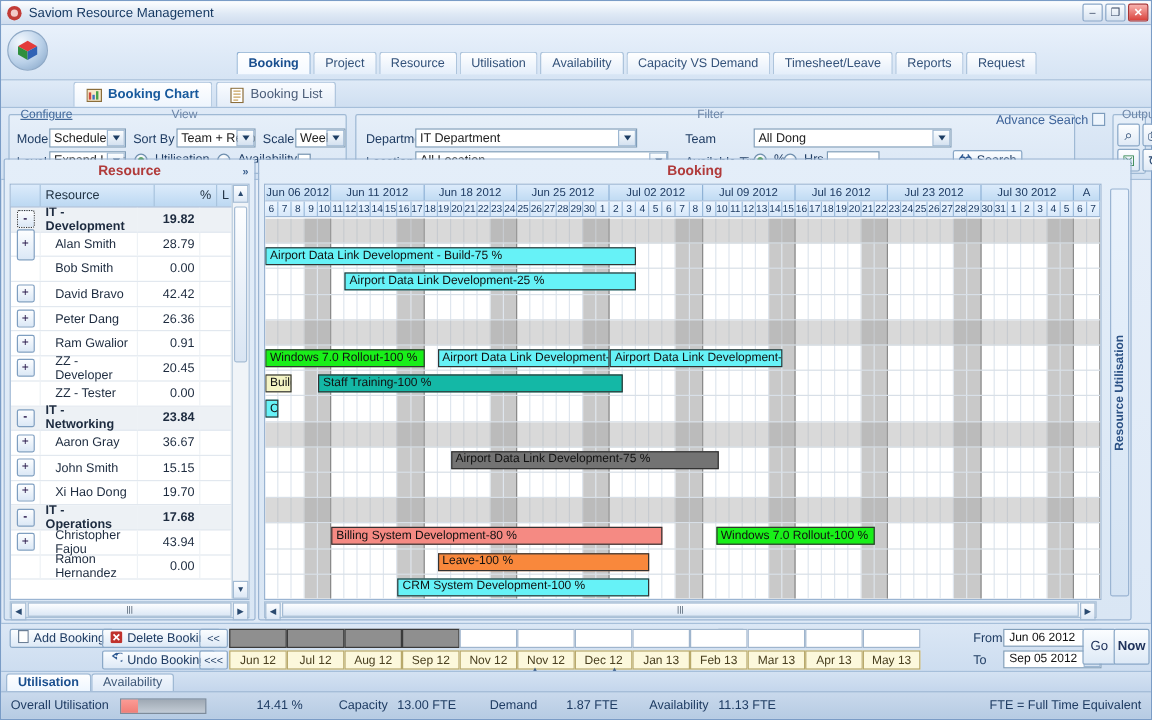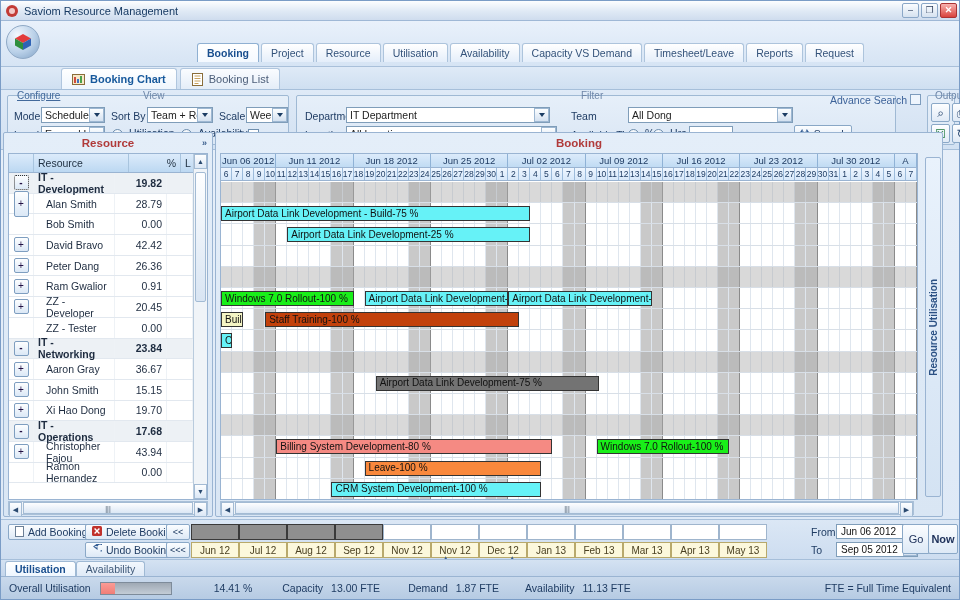--- a/index.html
+++ b/index.html
@@ -336,21 +336,21 @@
       <span style="position:absolute;left:240px;top:31px;">
         <i class="chk"></i>
         <span class="lbl" style="margin-left:3px;">AutoFit</span>
       </span>
     </div>
 
     <div class="panelbox" style="left:295px; width:600px;">
       <span class="legend" style="left:281px; top:-6px; color:#6d86a8;">Filter</span>
 
       <span class="lbl" style="position:absolute;left:8px;top:14px;">Department</span>
-      <div class="field" style="position:absolute;left:49px;top:11px;width:204px;">
+      <div class="field" style="position:absolute;left:49px;top:11px;width:185px;">
         <span>IT Department</span>
         <span class="arrow">
             <i class="cbx"></i>
           </span>
       </div>
 
       <span class="lbl" style="position:absolute;left:8px;top:33px;">Location</span>
       <div class="field" style="position:absolute;left:49px;top:30px;width:211px;">
         <span>All Location</span>
         <span class="arrow">
@@ -715,21 +715,21 @@
               <div class="rowline" style="top: 295.8px;"></div>
             </div>
           <div id="barlayer" style="position:absolute;inset:0;">
               <div class="bar" style="left: 0px; width: 309.333px; top: 24.2px; background: rgb(102, 242, 247);">Airport Data Link Development - Build-75 %</div>
               <div class="bar" style="left: 66.2857px; width: 243.048px; top: 45.4px; background: rgb(102, 242, 247);">Airport Data Link Development-25 %</div>
               <div class="bar" style="left: 0px; width: 132.571px; top: 109px; background: rgb(25, 239, 25);">Windows 7.0  Rollout-100 %</div>
               <div class="bar" style="left: 0px; width: 22.0952px; top: 130.2px; background: rgb(244, 244, 196);">Building</div>
               <div class="bar" style="left: 0px; width: 11.0476px; top: 151.4px; background: rgb(102, 242, 247);">CI</div>
               <div class="bar" style="left: 143.619px; width: 143.619px; top: 109px; background: rgb(102, 242, 247);">Airport Data Link Development-100 %</div>
               <div class="bar" style="left: 287.238px; width: 143.619px; top: 109px; background: rgb(102, 242, 247);">Airport Data Link Development-100 %</div>
-              <div class="bar" style="left: 44.1905px; width: 254.095px; top: 130.2px; background: #c2410c;">Staff Training-100 %</div>
+              <div class="bar" style="left: 44.1905px; width: 254.095px; top: 130.2px; background: #14b8a6;">Staff Training-100 %</div>
               <div class="bar" style="left: 154.667px; width: 223px; top: 193.8px; background: #737373;">Airport Data Link Development-75 %</div>
               <div class="bar" style="left: 55.2381px; width: 276.19px; top: 257.4px; background: rgb(245, 138, 131);">Billing System Development-80 %</div>
               <div class="bar" style="left: 375.619px; width: 132.571px; top: 257.4px; background: rgb(25, 239, 25);">Windows 7.0  Rollout-100 %</div>
               <div class="bar" style="left: 143.619px; width: 176.762px; top: 278.6px; background: rgb(249, 136, 60);">Leave-100 %</div>
               <div class="bar" style="left: 110.476px; width: 209.905px; top: 299.8px; background: rgb(102, 242, 247);">CRM System Development-100 %</div>
             </div>
         </div>
       </div>
       <div class="rutab">
         <span>Resource Utilisation</span>
@@ -829,19 +829,19 @@
 
   <div class="statusbar">
     <span style="margin-right:9px;">Overall Utilisation</span>
     <span class="meter">
       <i class="fill" id="meterfill" style="width: 21%;"></i>
     </span>
     <span style="margin-left:42px;">14.41 %</span>
     <span style="margin-left:30px;">Capacity</span>
     <span style="margin-left:8px;">13.00 FTE</span>
     <span style="margin-left:28px;">Demand</span>
-    <span style="margin-left:8px;text-align:center;">1.87 FTE</span>
+    <span style="margin-left:24px;text-align:center;">1.87 FTE</span>
     <span style="margin-left:26px;">Availability</span>
     <span style="margin-left:8px;">11.13 FTE</span>
     <span style="margin-left:auto;">FTE = Full Time Equivalent</span>
   </div>
 
 </div>
 
 </body></html>

